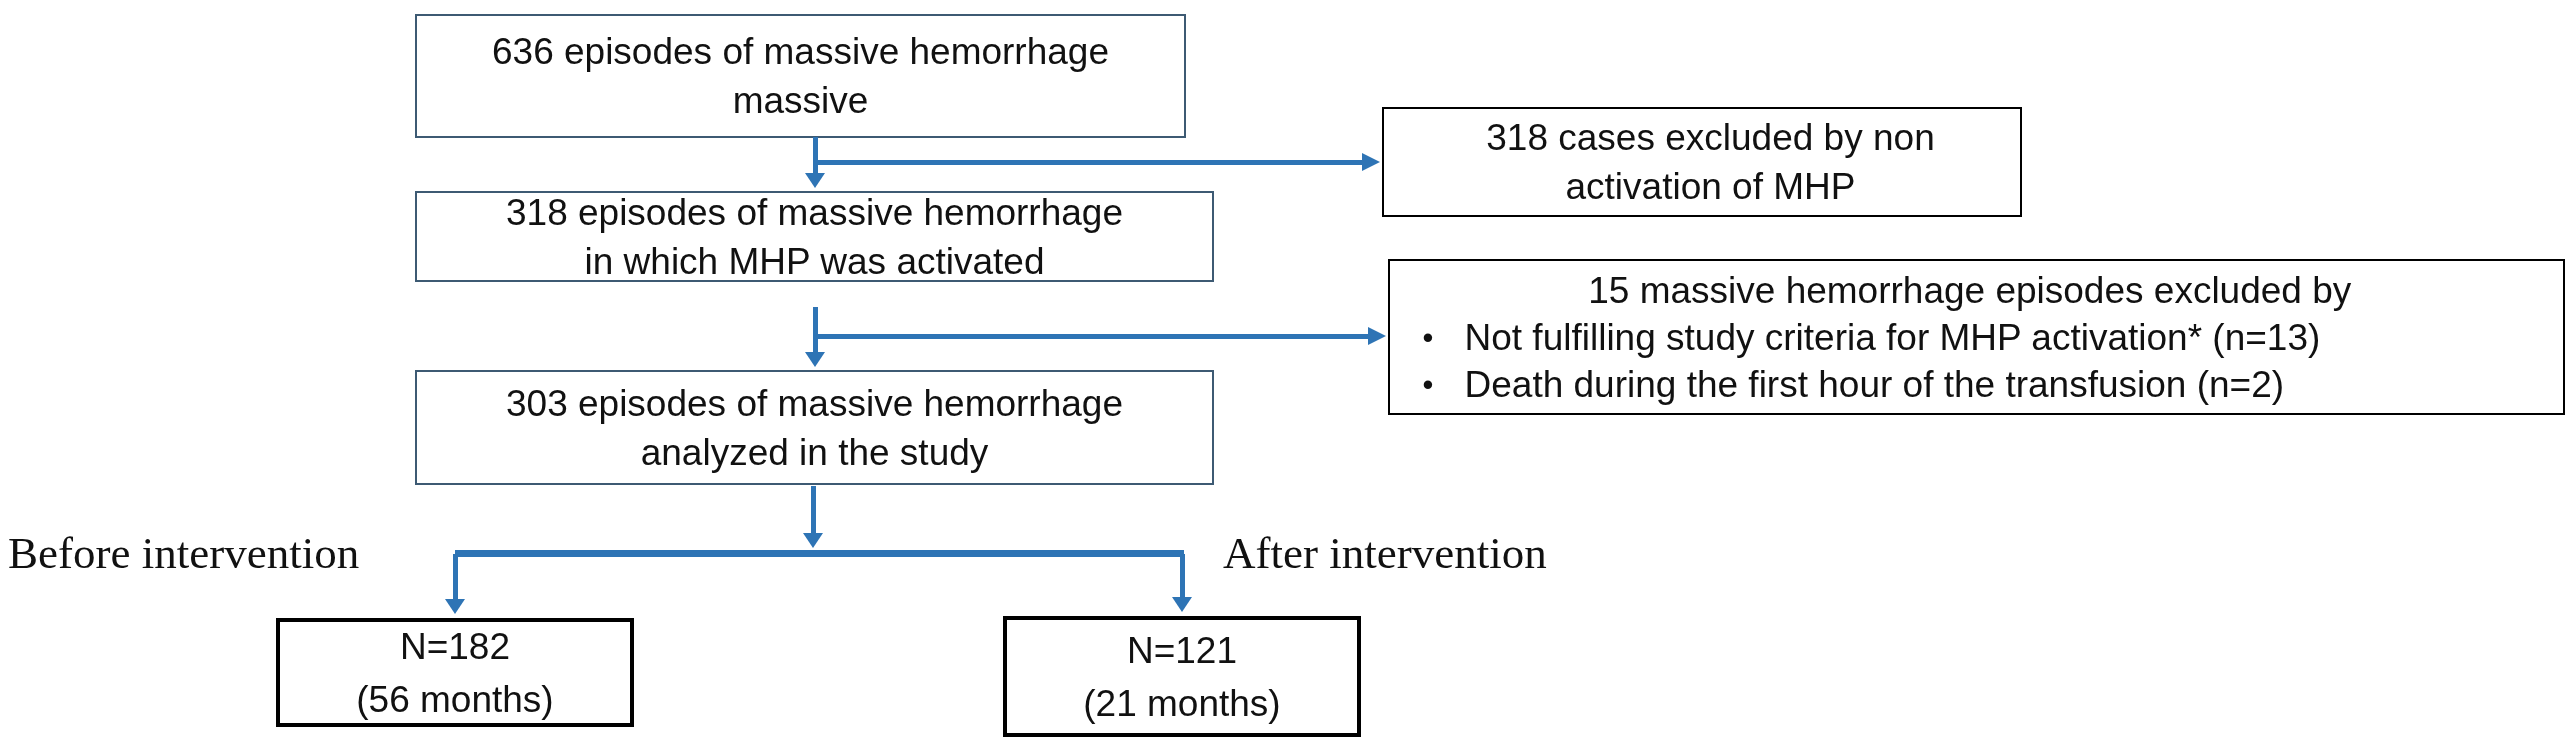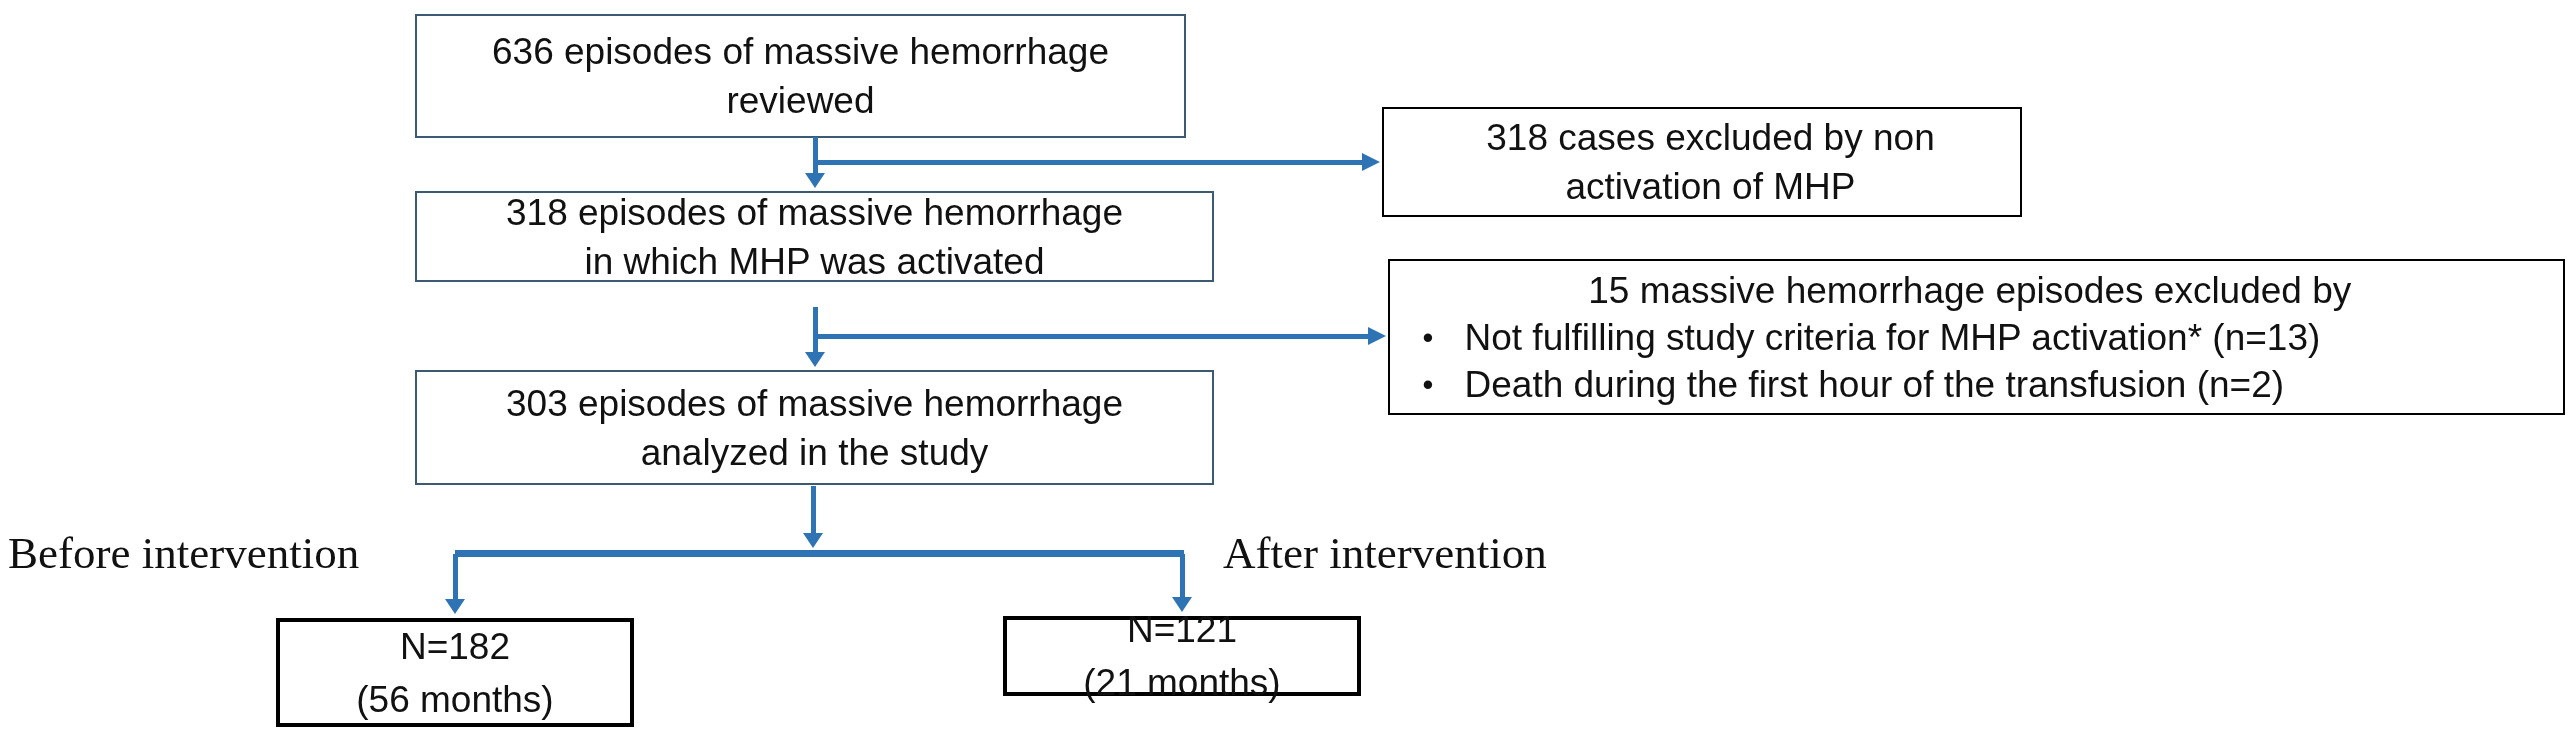--- a/index.html
+++ b/index.html
@@ -66,21 +66,21 @@
   }
   .bullet-text{flex:1;}
 </style>
 </head>
 <body>
 
 <div id="canvas">
 
   <div class="box main-box" style="left:415px;top:13.5px;width:771px;height:124px;">
     <span>636 episodes of massive hemorrhage</span>
-    <span>reviewed</span>
+    <span>massive</span>
   </div>
 
   <div class="box main-box" style="left:415px;top:191px;width:799px;height:91px;">
     <span>318 episodes of massive hemorrhage</span>
     <span>in which MHP was activated</span>
   </div>
 
   <div class="box main-box" style="left:415px;top:370px;width:799px;height:115px;">
     <span>303 episodes of massive hemorrhage</span>
     <span>analyzed in the study</span>
@@ -101,21 +101,21 @@
       <span class="bullet-marker">•</span>
       <span class="bullet-text">Death during the first hour of the transfusion (n=2)</span>
     </div>
   </div>
 
   <div class="box group-box" style="left:276px;top:618px;width:358px;height:109px;">
     <span>N=182</span>
     <span>(56 months)</span>
   </div>
 
-  <div class="box group-box" style="left:1003px;top:616px;width:358px;height:80px;">
+  <div class="box group-box" style="left:1003px;top:616px;width:358px;height:121px;">
     <span>N=121</span>
     <span>(21 months)</span>
   </div>
 
   <div class="serif-label" style="left:8.1px;top:528px;">Before intervention</div>
   <div class="serif-label" style="left:1223px;top:528px;">After intervention</div>
 
   <div class="vline" style="left:813px;top:137px;height:39px;"></div>
   <div class="arrow-down" style="left:805px;top:173px;"></div>
 

